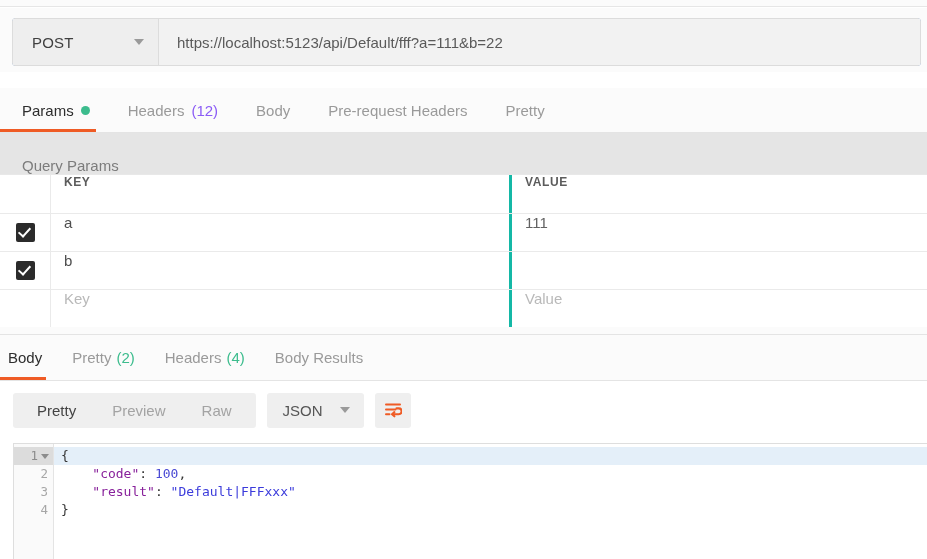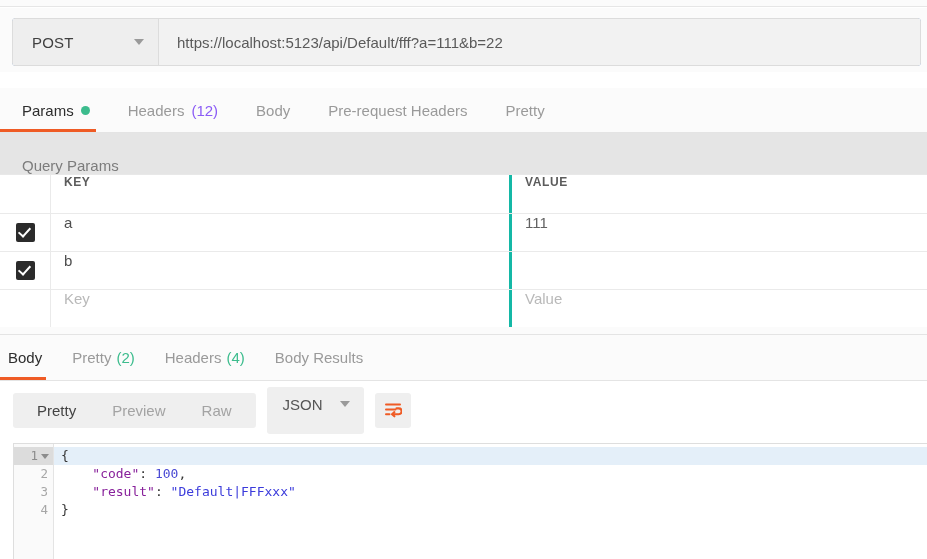--- a/index.html
+++ b/index.html
@@ -285,21 +285,21 @@
     cursor: pointer;
   }
   .seg.active { color: #434343; }
   .fmt-select {
     display: flex;
     align-items: center;
     gap: 17px;
     background: #efefef;
     border-radius: 3px;
     height: 35px;
-    padding: 0 14px 12px 16px;
+    padding: 0 14px 0 16px;
     cursor: pointer;
   }
   .fmt-label { font-size: 15px; color: #555555; }
   .wrap-btn {
     width: 36px; height: 35px;
     background: #efefef;
     border-radius: 3px;
     display: flex;
     align-items: center;
     justify-content: center;

